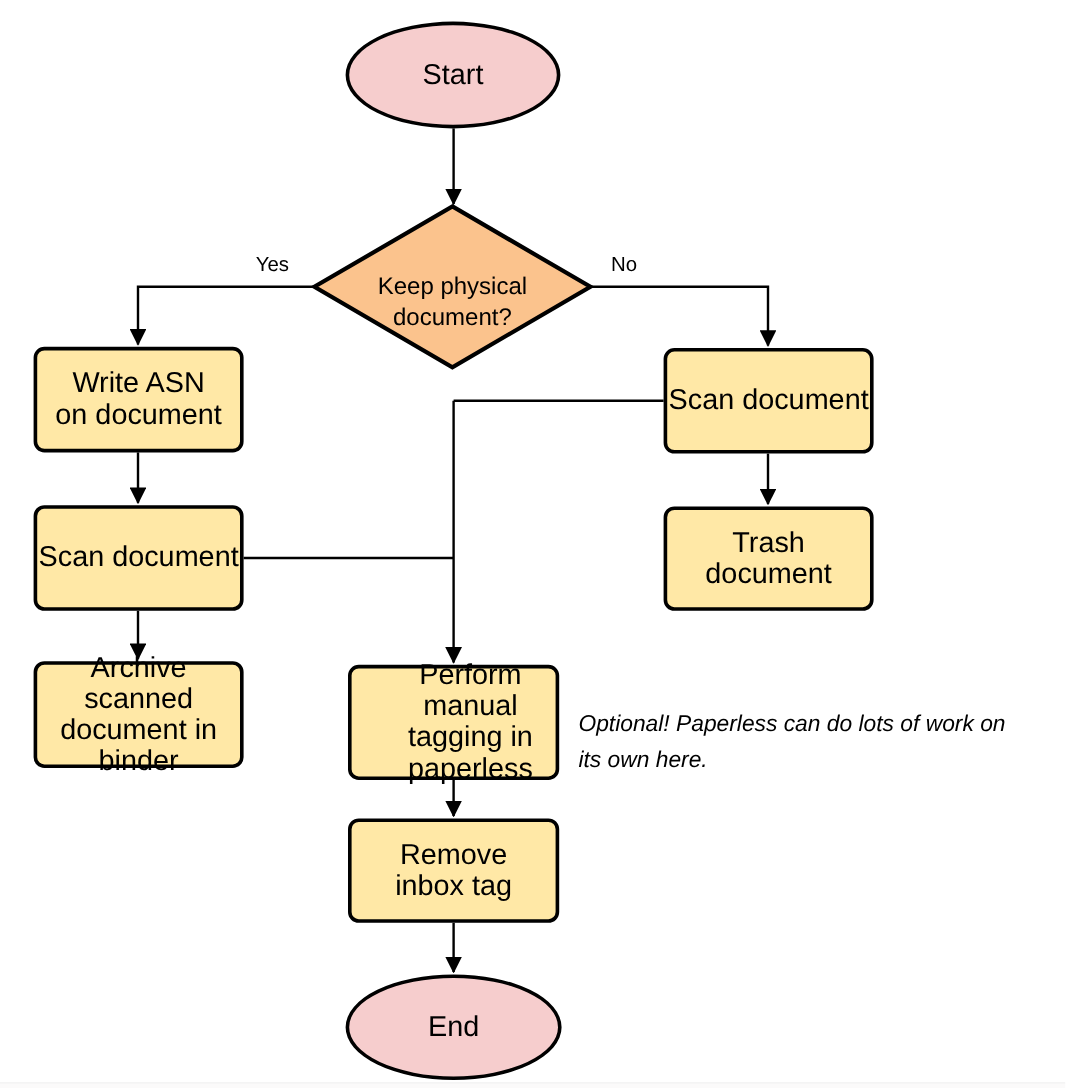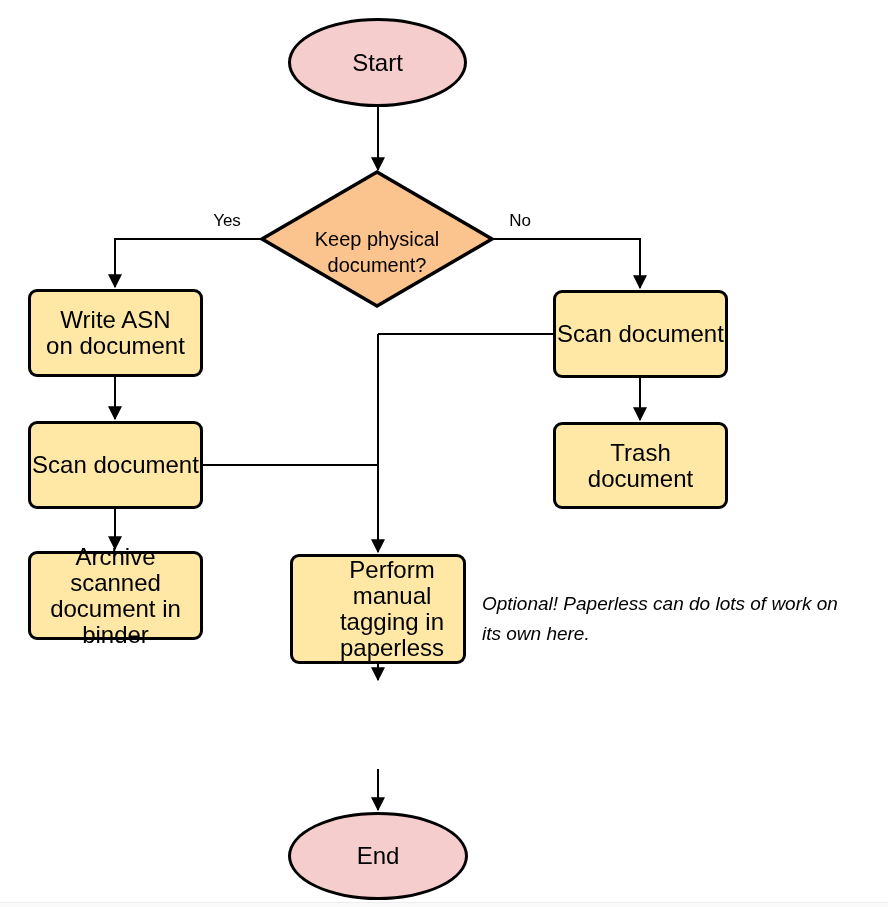--- a/index.html
+++ b/index.html
@@ -144,33 +144,39 @@
   </div>
 
   <div class="node rect" style="left:553px; top:290px; width:175px; height:88px;">
     <span>Scan document</span>
   </div>
 
   <div class="node rect" style="left:553px; top:422px; width:175px; height:87px;">
     <span>Trash document</span>
   </div>
 
-  <div class="node rect" style="left:290px; top:554px; width:176px; height:110px;padding-left:28px;">
+  <div class="node rect" style="left:290px; top:554px; width:176px; height:96px;padding-left:28px;">
     <div>
       <div>Perform manual</div>
       <div>tagging in</div>
       <div>paperless</div>
     </div>
   </div>
 
   <div class="note" style="left:482px; top:589px; width:420px;">
     <div>Optional! Paperless can do lots of work on</div>
     <div>its own here.</div>
   </div>
 
+  <div class="node rect" style="left:290px; top:682px; width:176px; height:87px;">
+    <div>
+      <div>Remove</div>
+      <div>inbox tag</div>
+    </div>
+  </div>
 
   <div class="node ellipse" style="left:288px; top:812px; width:180px; height:88px;">
     <span>End</span>
   </div>
 
   <div class="bottom-divider"></div>
   <div class="bottom-strip"></div>
 
 </div>
 

